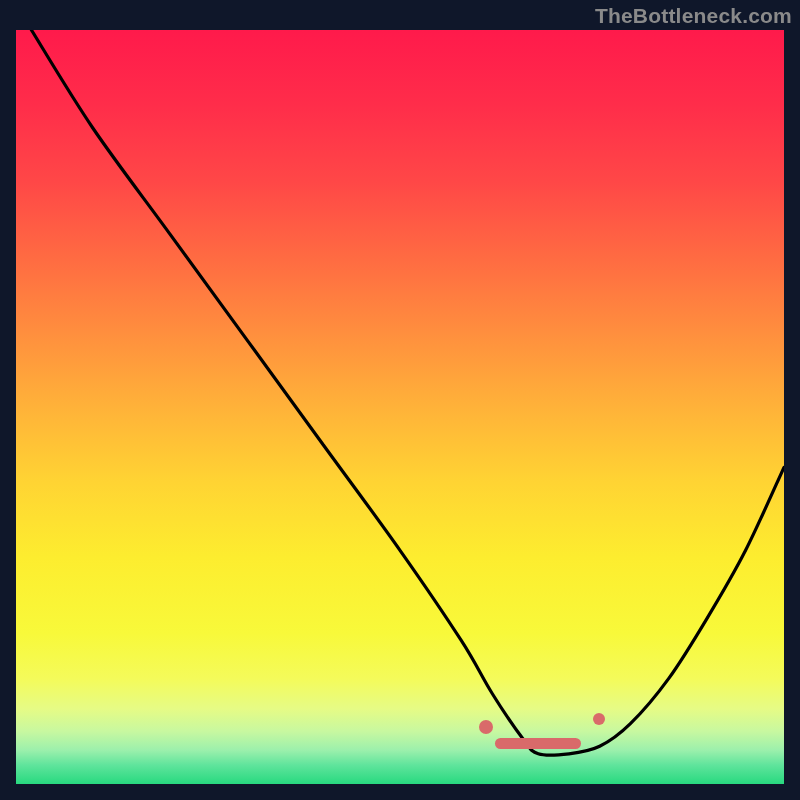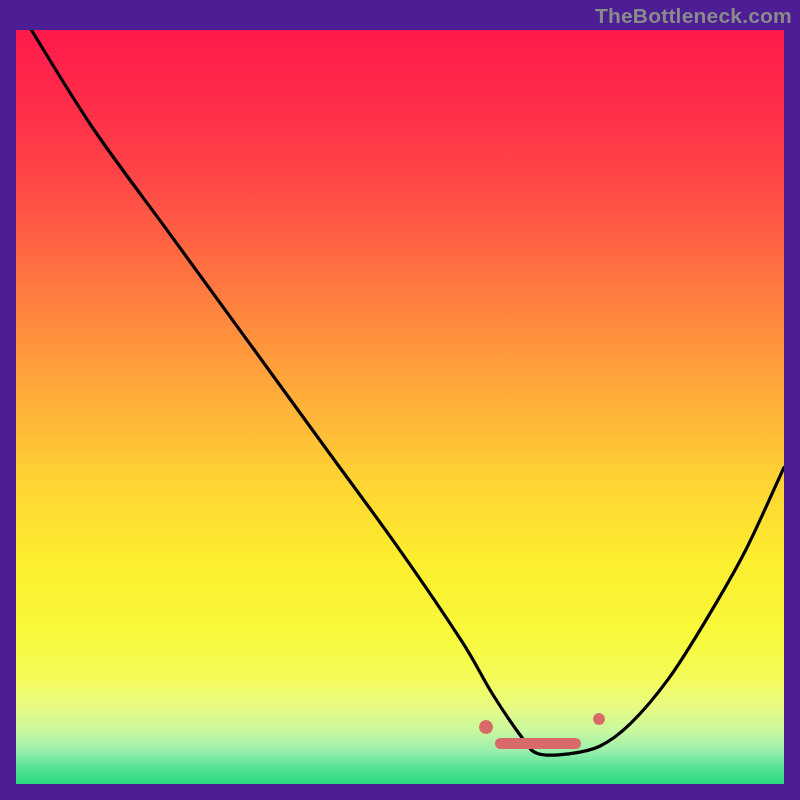--- a/index.html
+++ b/index.html
@@ -9,21 +9,21 @@
     height: 800px;
     background: #000;
     overflow: hidden;
   }
   .frame {
     position: absolute;
     left: 0;
     top: 0;
     width: 800px;
     height: 800px;
-    background: #4c1d95;
+    background: #0f172a;
   }
   .plot-area {
     position: absolute;
     left: 16px;
     top: 30px;
     width: 768px;
     height: 754px;
     overflow: hidden;
   }
   .gradient {

